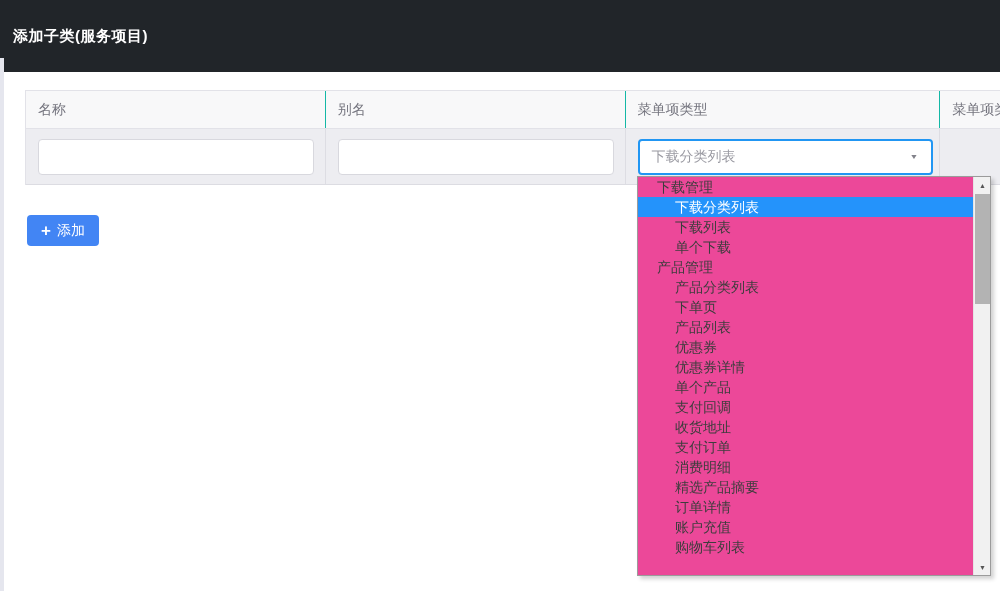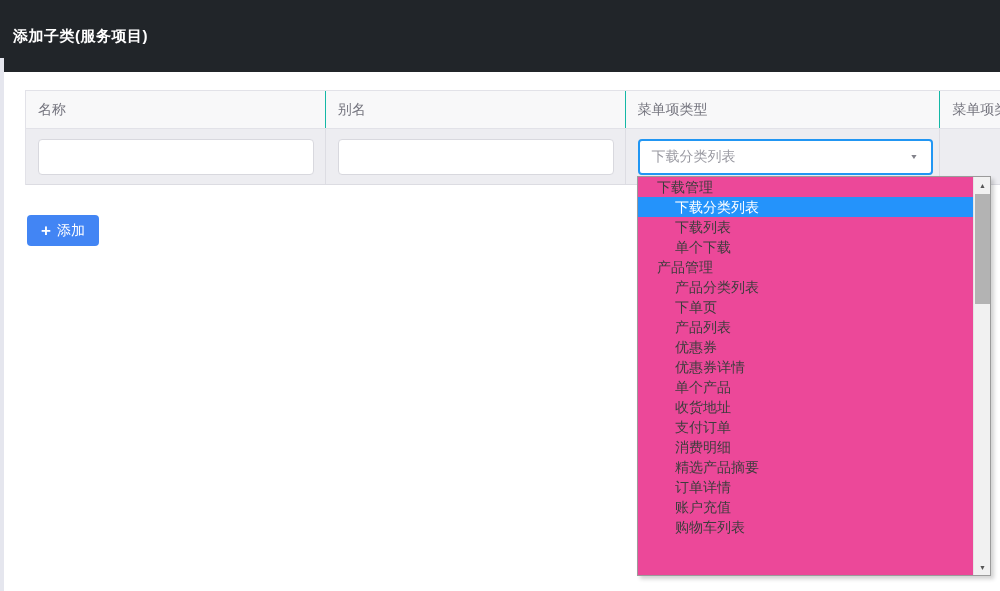--- a/index.html
+++ b/index.html
@@ -172,20 +172,23 @@
       <div class="dd-item indent-1">
     <span>优惠券</span>
   </div>
       <div class="dd-item indent-1">
     <span>优惠券详情</span>
   </div>
       <div class="dd-item indent-1">
     <span>单个产品</span>
   </div>
       <div class="dd-item indent-1">
+    <span>支付回调</span>
+  </div>
+      <div class="dd-item indent-1">
     <span>收货地址</span>
   </div>
       <div class="dd-item indent-1">
     <span>支付订单</span>
   </div>
       <div class="dd-item indent-1">
     <span>消费明细</span>
   </div>
       <div class="dd-item indent-1">
     <span>精选产品摘要</span>

